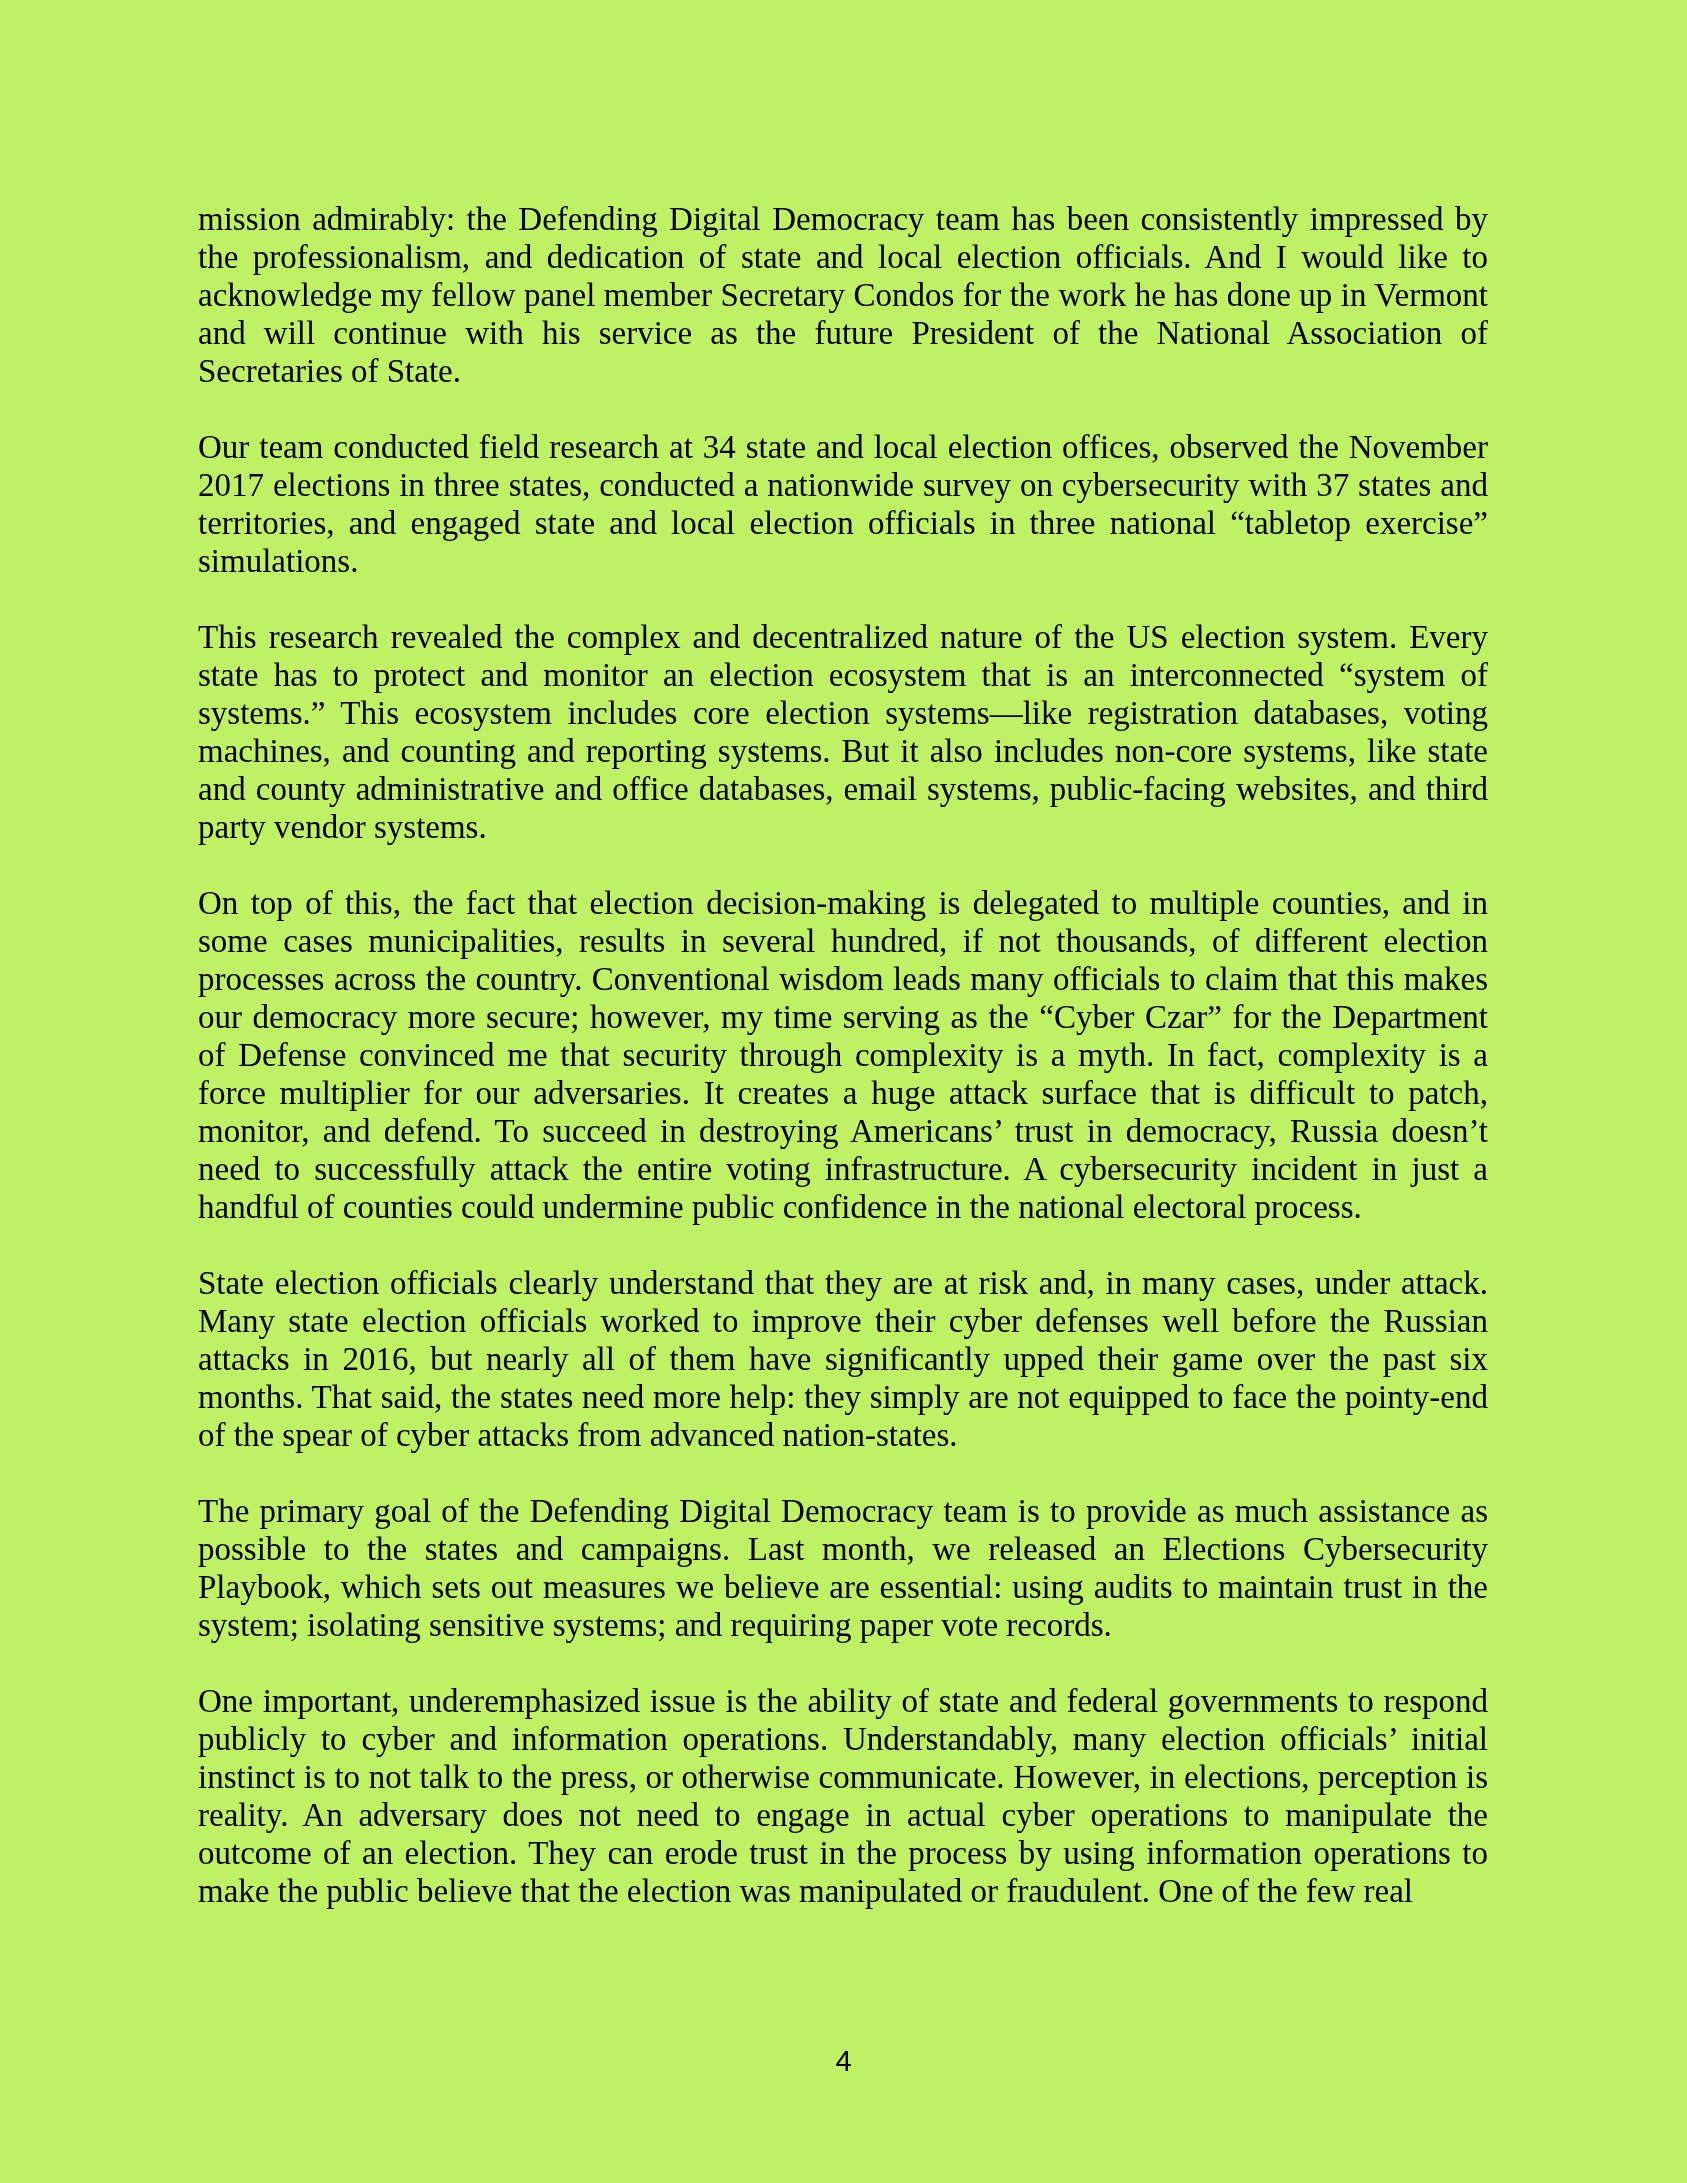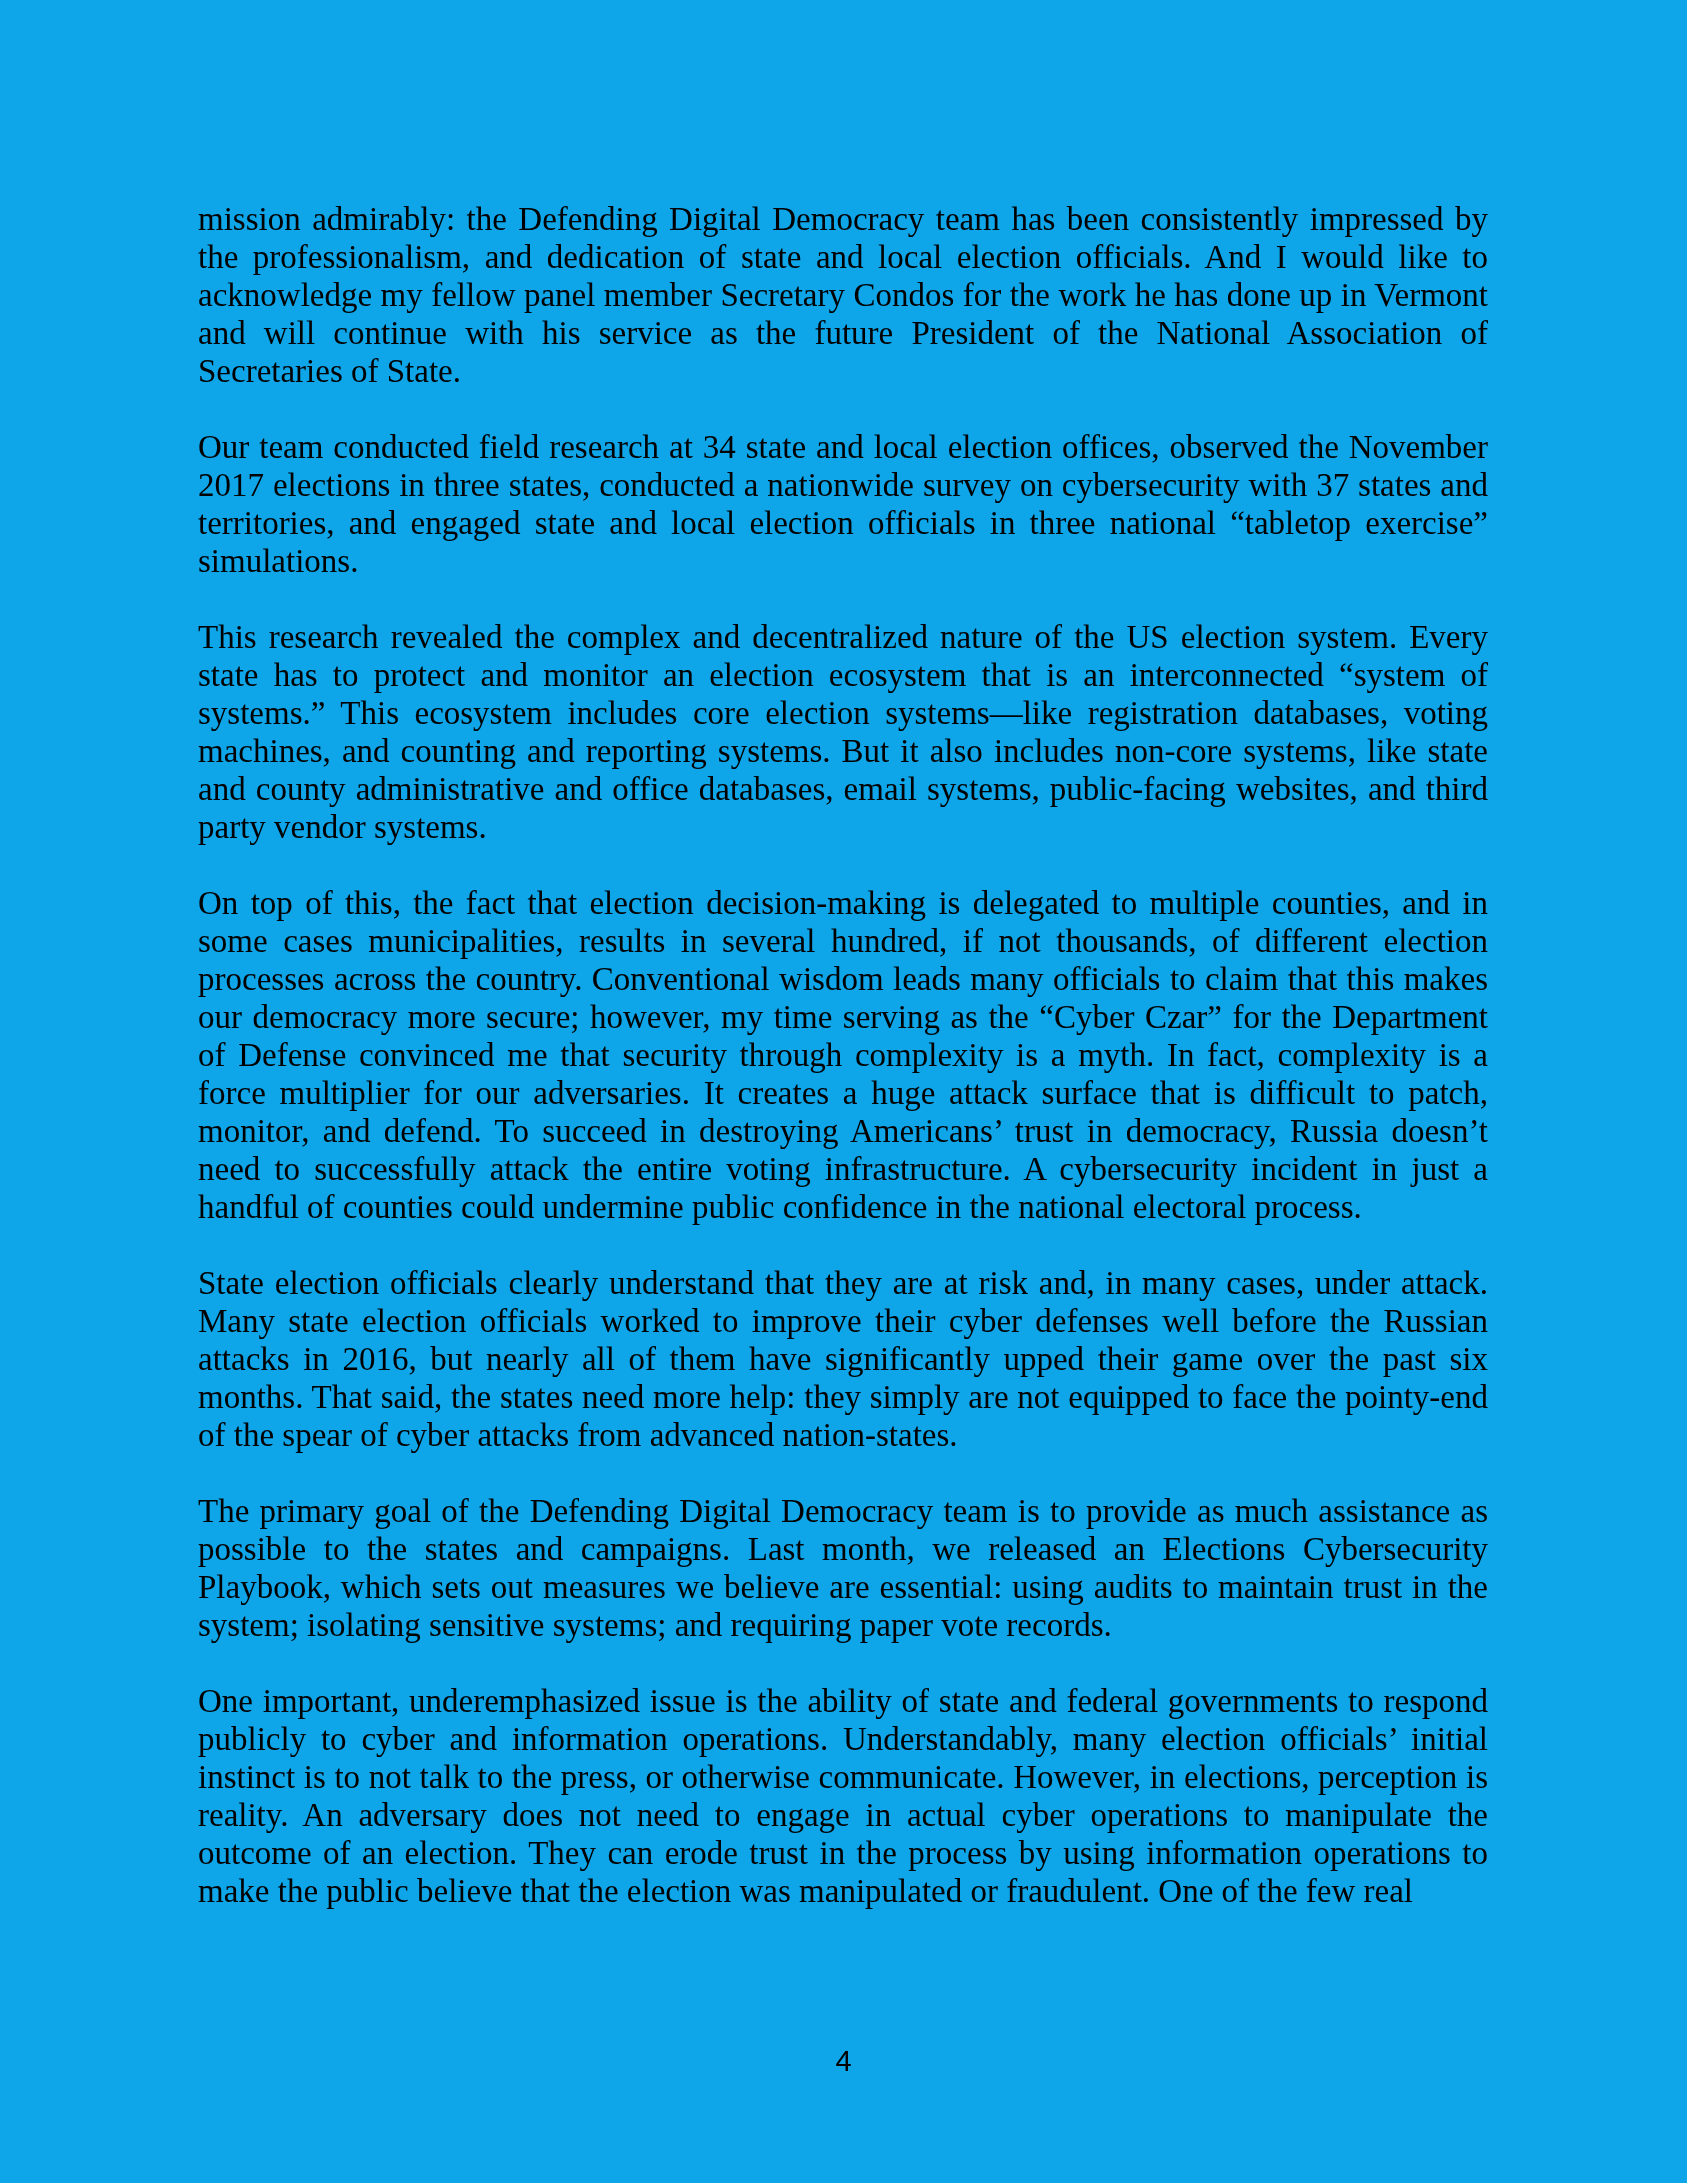--- a/index.html
+++ b/index.html
@@ -4,21 +4,21 @@
 <style>
   html, body {
     margin: 0;
     padding: 0;
     background: #ffffff;
   }
   .page {
     position: relative;
     width: 1687px;
     height: 2183px;
-    background: #0ea5e9;
+    background: #bef264;
     color: #000000;
     font-family: "Liberation Serif", serif;
     overflow: hidden;
   }
   .content {
     position: absolute;
     left: 198px;
     top: 200px;
     width: 1290px;
   }

